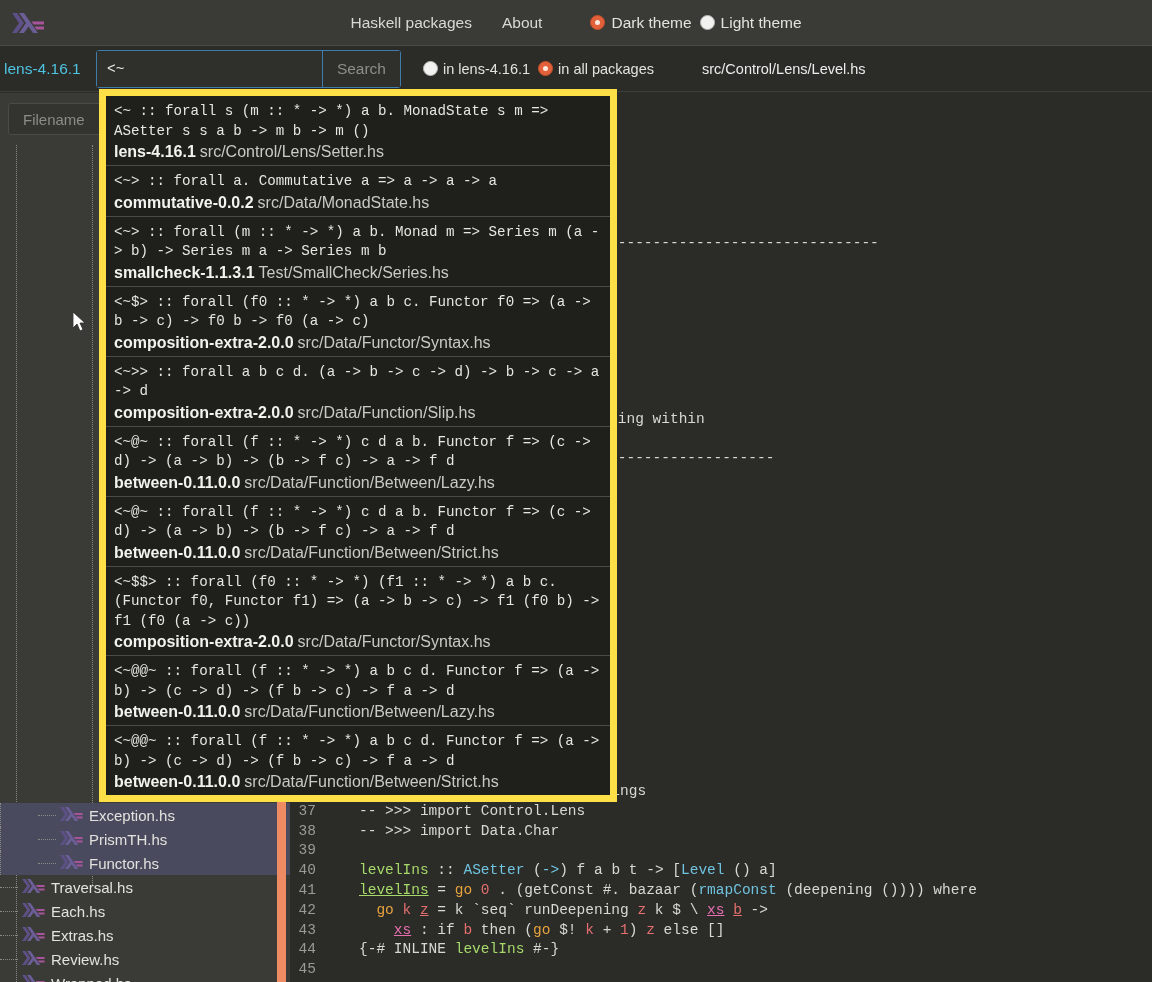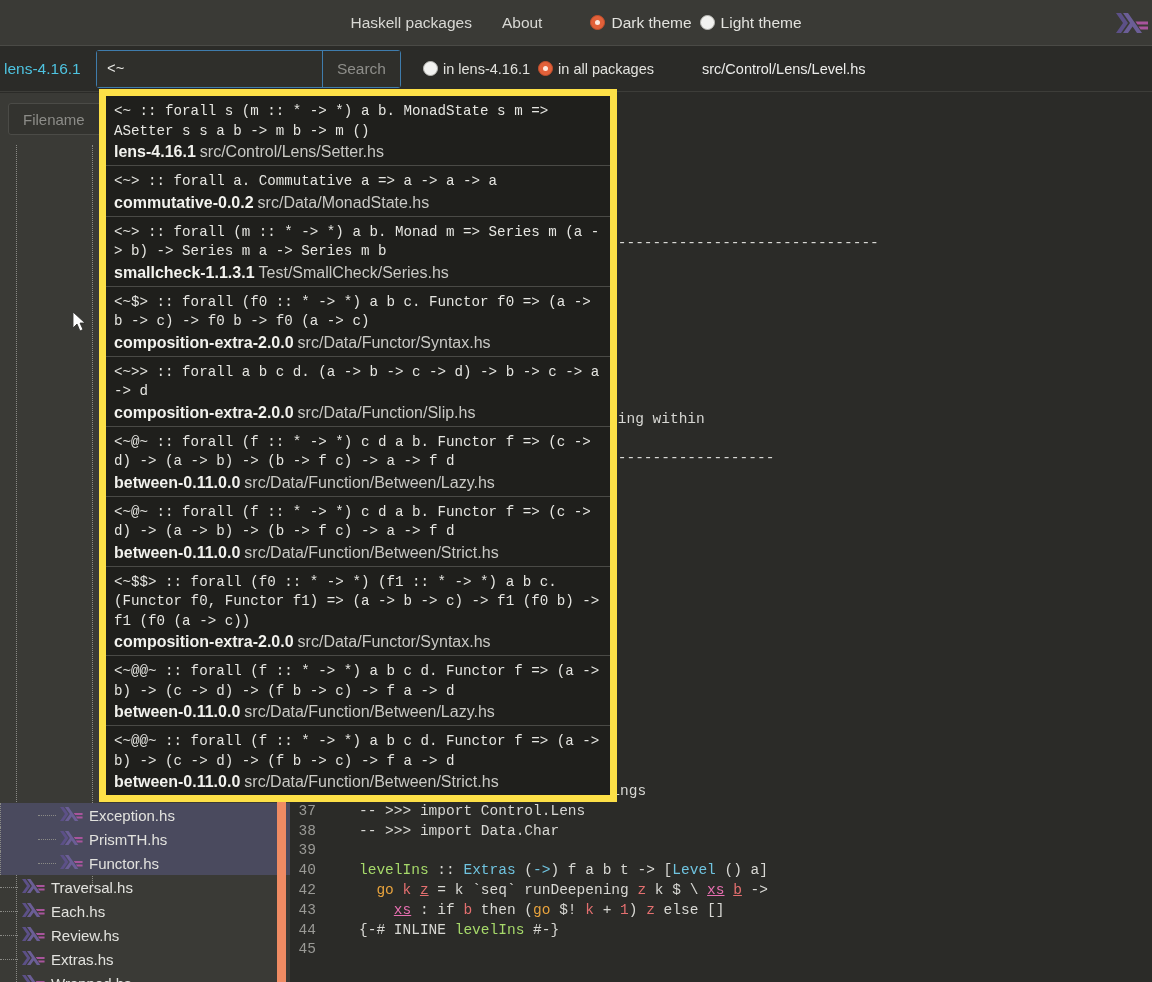--- a/index.html
+++ b/index.html
@@ -15,21 +15,21 @@
     width: 1152px; height: 982px;
     background: #2b2b28;
   }
 
   
   .topnav {
     position: absolute; top: 0; left: 0;
     width: 1152px; height: 46px;
     background: #3a3a36;
     border-bottom: 1px solid #4a4a46;
-    display: flex; align-items: center; justify-content: flex-end;
+    display: flex; align-items: center;
   }
   .logo {
     margin-left: 10px; width: 38px; height: 30px;
     display: flex; align-items: center; justify-content: center;
   }
   .navcenter {
     position: absolute; left: 0; right: 0;
     display: flex; align-items: center; justify-content: center;
     gap: 30px;
   }
@@ -333,31 +333,31 @@
             <span>Each.hs</span>
           </div>
           <div class="treerow">
             <div class="elbow"></div>
             <span class="hsicon"><svg width="24" height="18" viewBox="0 0 34 24">
                 <path d="M0,22 L7,12 L0,2 L5,2 L12,12 L5,22 Z" fill="#5c5087"></path>
                 <path d="M7,22 L14,12 L7,2 L12,2 L26,22 L21,22 L16.6,15.6 L12,22 Z" fill="#6b5e96"></path>
                 <path d="M21.5,13.5 L19.5,10.5 L32,10.5 L32,13.5 Z" fill="#a8549c"></path>
                 <path d="M24.5,18.5 L22.5,15.5 L32,15.5 L32,18.5 Z" fill="#a8549c"></path>
               </svg></span>
+            <span>Extras.hs</span>
+          </div>
+          <div class="treerow">
+            <div class="elbow"></div>
+            <span class="hsicon"><svg width="24" height="18" viewBox="0 0 34 24">
+                <path d="M0,22 L7,12 L0,2 L5,2 L12,12 L5,22 Z" fill="#5c5087"></path>
+                <path d="M7,22 L14,12 L7,2 L12,2 L26,22 L21,22 L16.6,15.6 L12,22 Z" fill="#6b5e96"></path>
+                <path d="M21.5,13.5 L19.5,10.5 L32,10.5 L32,13.5 Z" fill="#a8549c"></path>
+                <path d="M24.5,18.5 L22.5,15.5 L32,15.5 L32,18.5 Z" fill="#a8549c"></path>
+              </svg></span>
             <span>Review.hs</span>
-          </div>
-          <div class="treerow">
-            <div class="elbow"></div>
-            <span class="hsicon"><svg width="24" height="18" viewBox="0 0 34 24">
-                <path d="M0,22 L7,12 L0,2 L5,2 L12,12 L5,22 Z" fill="#5c5087"></path>
-                <path d="M7,22 L14,12 L7,2 L12,2 L26,22 L21,22 L16.6,15.6 L12,22 Z" fill="#6b5e96"></path>
-                <path d="M21.5,13.5 L19.5,10.5 L32,10.5 L32,13.5 Z" fill="#a8549c"></path>
-                <path d="M24.5,18.5 L22.5,15.5 L32,15.5 L32,18.5 Z" fill="#a8549c"></path>
-              </svg></span>
-            <span>Extras.hs</span>
           </div>
           <div class="treerow">
             <div class="elbow"></div>
             <span class="hsicon"><svg width="24" height="18" viewBox="0 0 34 24">
                 <path d="M0,22 L7,12 L0,2 L5,2 L12,12 L5,22 Z" fill="#5c5087"></path>
                 <path d="M7,22 L14,12 L7,2 L12,2 L26,22 L21,22 L16.6,15.6 L12,22 Z" fill="#6b5e96"></path>
                 <path d="M21.5,13.5 L19.5,10.5 L32,10.5 L32,13.5 Z" fill="#a8549c"></path>
                 <path d="M24.5,18.5 L22.5,15.5 L32,15.5 L32,18.5 Z" fill="#a8549c"></path>
               </svg></span>
             <span>Wrapped.hs</span>
@@ -385,21 +385,22 @@
         <div style="position: absolute; white-space: pre; color: rgb(216, 216, 212); left: 58px; top: 513px;">Bazaar</div>
         <div style="position: absolute; white-space: pre; color: rgb(216, 216, 212); left: 58px; top: 532px;">Context</div>
         <div style="position: absolute; white-space: pre; color: rgb(216, 216, 212); left: 58px; top: 552px;">Indexed</div>
         <div style="position: absolute; white-space: pre; color: rgb(216, 216, 212); left: 58px; top: 571px;">Level</div>
       </div>
     <div id="code-lines" style="position:absolute; left:0; right:0; top:690px;">
         <div class="codeline"><span class="lnum">36</span><span class="ccode"><span class="c-com">-- &gt;&gt;&gt; :set -XNoOverloadedStrings</span></span></div>
         <div class="codeline"><span class="lnum">37</span><span class="ccode"><span class="c-com">-- &gt;&gt;&gt; import Control.Lens</span></span></div>
         <div class="codeline"><span class="lnum">38</span><span class="ccode"><span class="c-com">-- &gt;&gt;&gt; import Data.Char</span></span></div>
         <div class="codeline"><span class="lnum">39</span><span class="ccode"></span></div>
-        <div class="codeline"><span class="lnum">40</span><span class="ccode"><span class="c-fn">levelIns</span><span class="c-plain"> :: </span><span class="c-type">Extras</span><span class="c-plain"> (</span><span class="c-type">-&gt;</span><span class="c-plain">) f a b t -&gt; [</span><span class="c-type">Level</span><span class="c-plain"> () a]</span></span></div>
+        <div class="codeline"><span class="lnum">40</span><span class="ccode"><span class="c-fn">levelIns</span><span class="c-plain"> :: </span><span class="c-type">ASetter</span><span class="c-plain"> (</span><span class="c-type">-&gt;</span><span class="c-plain">) f a b t -&gt; [</span><span class="c-type">Level</span><span class="c-plain"> () a]</span></span></div>
+        <div class="codeline"><span class="lnum">41</span><span class="ccode"><span class="c-fnu">levelIns</span><span class="c-plain"> = </span><span class="c-kw">go</span><span class="c-plain"> </span><span class="c-num">0</span><span class="c-plain"> . (getConst #. bazaar (</span><span class="c-type">rmapConst</span><span class="c-plain"> (deepening ()))) where</span></span></div>
         <div class="codeline"><span class="lnum">42</span><span class="ccode"><span class="c-plain">  </span><span class="c-kw">go</span><span class="c-plain"> </span><span class="c-var">k</span><span class="c-plain"> </span><span class="c-var2">z</span><span class="c-plain"> = k `seq` runDeepening </span><span class="c-var">z</span><span class="c-plain"> k $ \ </span><span class="c-pink">xs</span><span class="c-plain"> </span><span class="c-var2">b</span><span class="c-plain"> -&gt;</span></span></div>
         <div class="codeline"><span class="lnum">43</span><span class="ccode"><span class="c-plain">    </span><span class="c-pink">xs</span><span class="c-plain"> : if </span><span class="c-var">b</span><span class="c-plain"> then (</span><span class="c-kw">go</span><span class="c-plain"> $! </span><span class="c-var">k</span><span class="c-plain"> + </span><span class="c-num">1</span><span class="c-plain">) </span><span class="c-var">z</span><span class="c-plain"> else []</span></span></div>
         <div class="codeline"><span class="lnum">44</span><span class="ccode"><span class="c-plain">{-# INLINE </span><span class="c-fn">levelIns</span><span class="c-plain"> #-}</span></span></div>
         <div class="codeline"><span class="lnum">45</span><span class="ccode"></span></div>
         <div class="codeline"></div>
       </div>
   </div>
 
   <div class="dropdown" id="dropdown" style="height: auto;">
       <div class="sugg">

